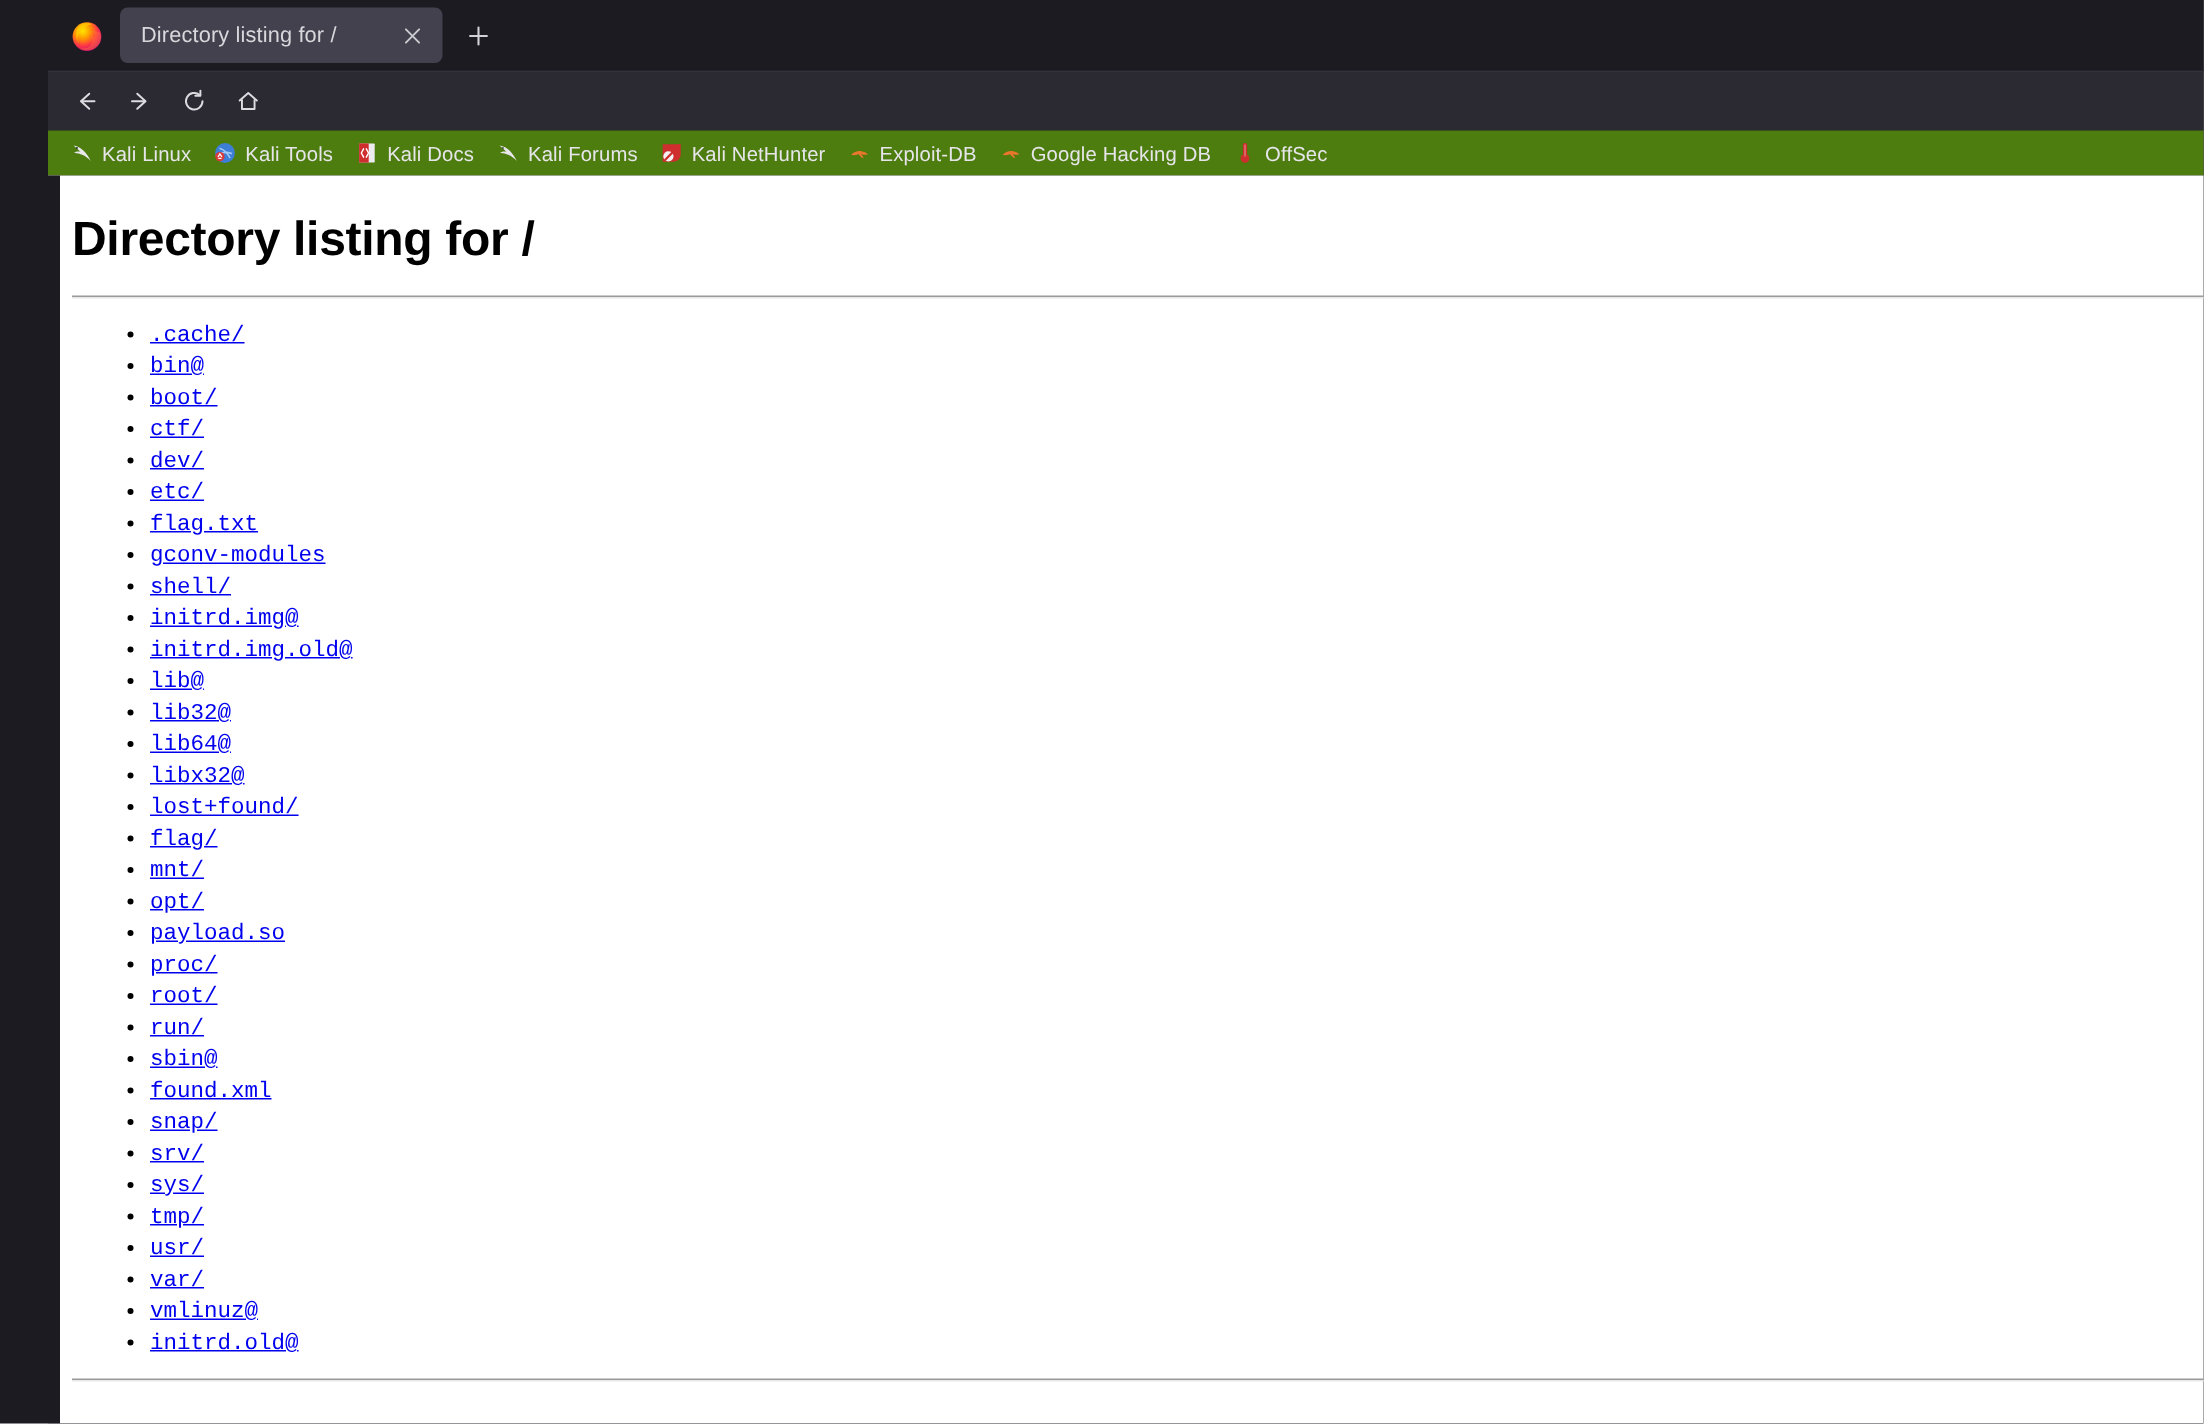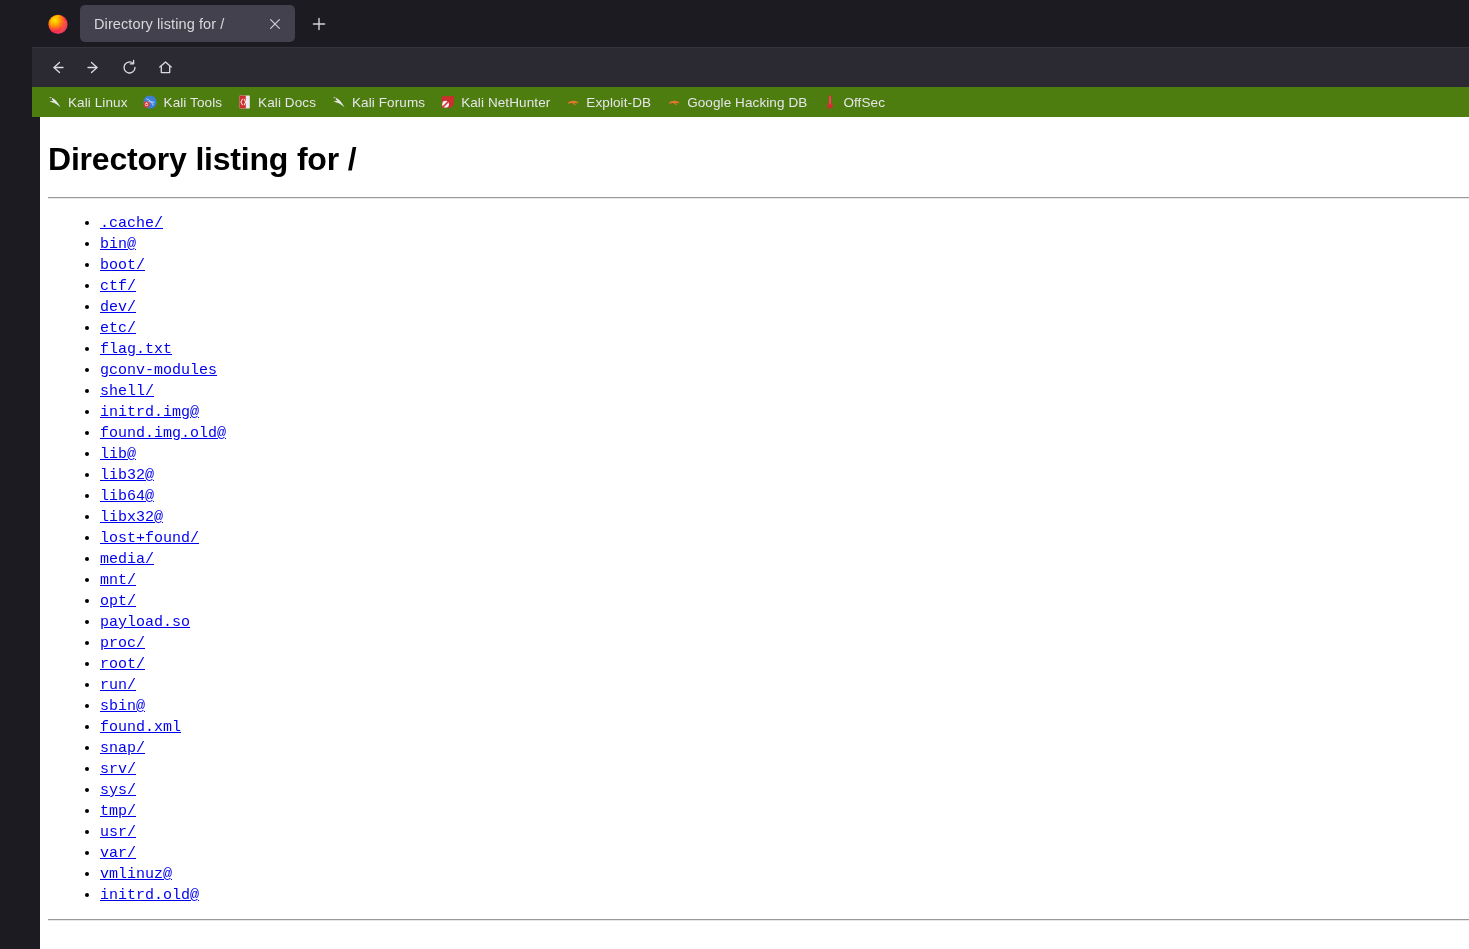--- a/index.html
+++ b/index.html
@@ -370,27 +370,27 @@
           <li><a href="#">.cache/</a></li>
           <li><a href="#">bin@</a></li>
           <li><a href="#">boot/</a></li>
           <li><a href="#">ctf/</a></li>
           <li><a href="#">dev/</a></li>
           <li><a href="#">etc/</a></li>
           <li><a href="#">flag.txt</a></li>
           <li><a href="#">gconv-modules</a></li>
           <li><a href="#">shell/</a></li>
           <li><a href="#">initrd.img@</a></li>
-          <li><a href="#">found.img.old@</a></li>
+          <li><a href="#">initrd.img.old@</a></li>
           <li><a href="#">lib@</a></li>
           <li><a href="#">lib32@</a></li>
           <li><a href="#">lib64@</a></li>
           <li><a href="#">libx32@</a></li>
           <li><a href="#">lost+found/</a></li>
-          <li><a href="#">media/</a></li>
+          <li><a href="#">flag/</a></li>
           <li><a href="#">mnt/</a></li>
           <li><a href="#">opt/</a></li>
           <li><a href="#">payload.so</a></li>
           <li><a href="#">proc/</a></li>
           <li><a href="#">root/</a></li>
           <li><a href="#">run/</a></li>
           <li><a href="#">sbin@</a></li>
           <li><a href="#">found.xml</a></li>
           <li><a href="#">snap/</a></li>
           <li><a href="#">srv/</a></li>

